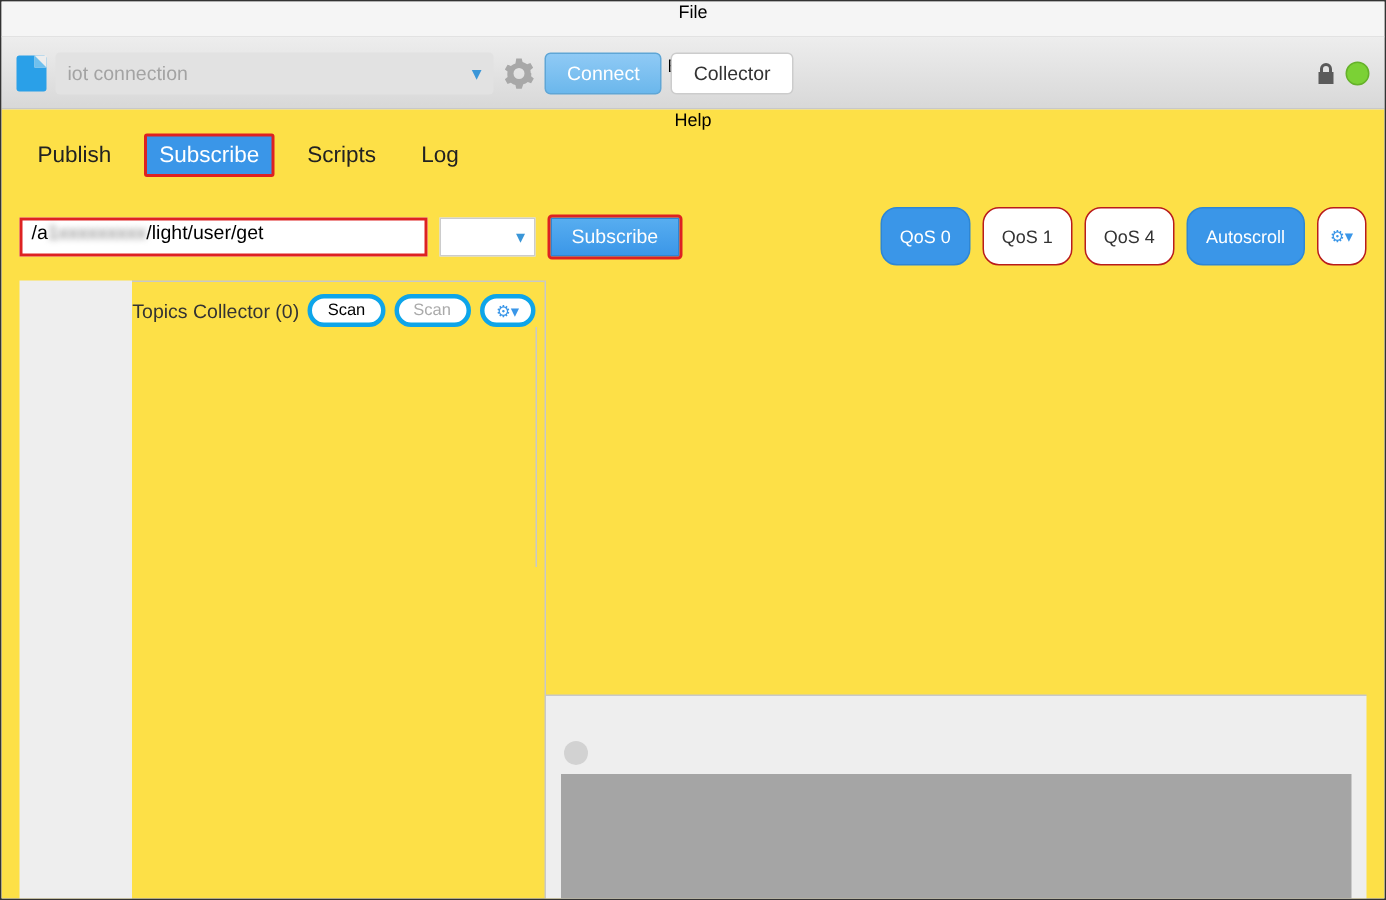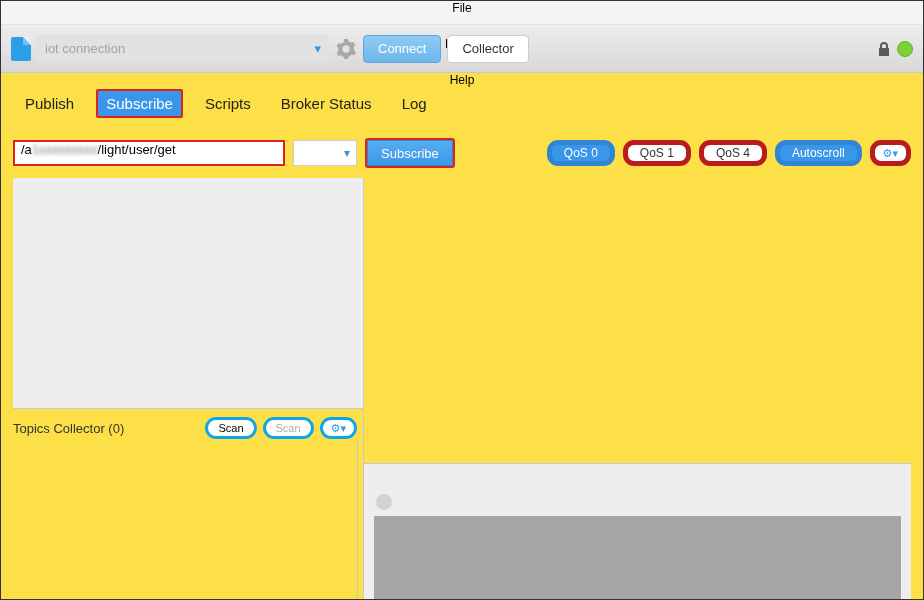--- a/index.html
+++ b/index.html
@@ -22,27 +22,27 @@
   .tabs { display: flex; gap: 14px; align-items: center; font-size: 15px; margin-bottom: 20px; padding-left: 4px;}
   .tab { padding: 4px 8px; cursor: pointer; color: #222; }
   .tab.active { background: #3a96e8; color: #fff; border: 2px solid #d22; border-radius: 2px;}
   .subscribe-row { display: flex; align-items: center; gap: 8px; }
   .topic-input-wrap { border: 2px solid #d22; display: flex; align-items: flex-start; background: #fff; height: 26px; width: 272px; }
   .topic-input { border: none; width: 100%; height: 100%; padding: 0 6px; font-size: 13px; outline: none; }
   .topic-input .obf { filter: blur(2px); color: #777; }
   .qos-select { width: 64px; height: 26px; border: 1px solid #ccc; background: #fff; display: flex; align-items: center; justify-content: flex-end; padding-right: 6px; color: #3a96d8; font-size: 12px; }
   .subscribe-btn { background: linear-gradient(#58aef0,#3a96e8); border: 2px solid #d22; color: #fdfdfd; height: 30px; padding: 0 14px; border-radius: 3px; font-size: 13px; display: inline-flex; align-items: center; cursor: pointer; box-shadow: inset 0 0 0 1px #2e86d4;}
   .row-spacer { flex: 1; }
-  .chip { height: 26px; border-radius: 11px; padding: 0 12px; font-size: 12px; display: inline-flex; align-items: center; border: 5px solid #b91c1c; background: #fff; color: #333; cursor: pointer; text-align: right; }
+  .chip { height: 39px; border-radius: 11px; padding: 0 12px; font-size: 12px; display: inline-flex; align-items: center; border: 1px solid #b91c1c; background: #fff; color: #333; cursor: pointer; text-align: right; }
   .chip.blue { background: #3a96e8; color: #fff; border-color: #2e86d4; }
   .chip.small { padding: 0 8px; }
   .chip-icon { color: #3a96e8; font-size: 11px; }
 
   .panels { display: flex; flex: 1; margin-top: 10px; }
-  .left-panel { width: 350px; display: flex; flex-direction: column; }
+  .left-panel { width: 350px; display: flex; flex-direction: row; }
   .left-empty { flex: 1; background: #eeeeee; }
   .topics-collector { border-top: 1px solid #c8c8c8; padding: 8px 6px 0 0; }
   .tc-head { display: flex; align-items: center; font-size: 13px; gap: 6px; }
   .tc-head span.title { flex: 1; color: #333;}
   .tc-btn { height: 22px; border-radius: 11px; padding: 0 10px; font-size: 11px; border: 3px solid #0ea5e9; background: #fff; display: inline-flex; align-items: center; cursor: pointer; }
   .tc-btn.disabled { color: #aaa; }
   .tc-btn.icon { color: #3a96e8; padding: 0 8px;}
   .tc-body { height: 160px; border-right: 1px solid #c8c8c8; margin-right: -1px;}
 
   .right-panel { flex: 1; display: flex; flex-direction: column; border-left: 1px solid #c8c8c8; }
@@ -84,21 +84,20 @@
     </div>
     <div class="green-dot"></div>
   </div>
 </div>
 
 <div class="content">
   <div class="tabs">
     <div class="tab">Publish</div>
     <div class="tab active">Subscribe</div>
     <div class="tab">Scripts</div>
-    <div class="tab">Broker Status</div>
     <div class="tab">Log</div>
   </div>
 
   <div class="subscribe-row">
     <div class="topic-input-wrap">
       <div class="topic-input"><span>/a</span><span class="obf">1xxxxxxxxx</span><span>/light/user/get</span></div>
     </div>
     <div class="qos-select">
         <span>▾</span>
       </div>

